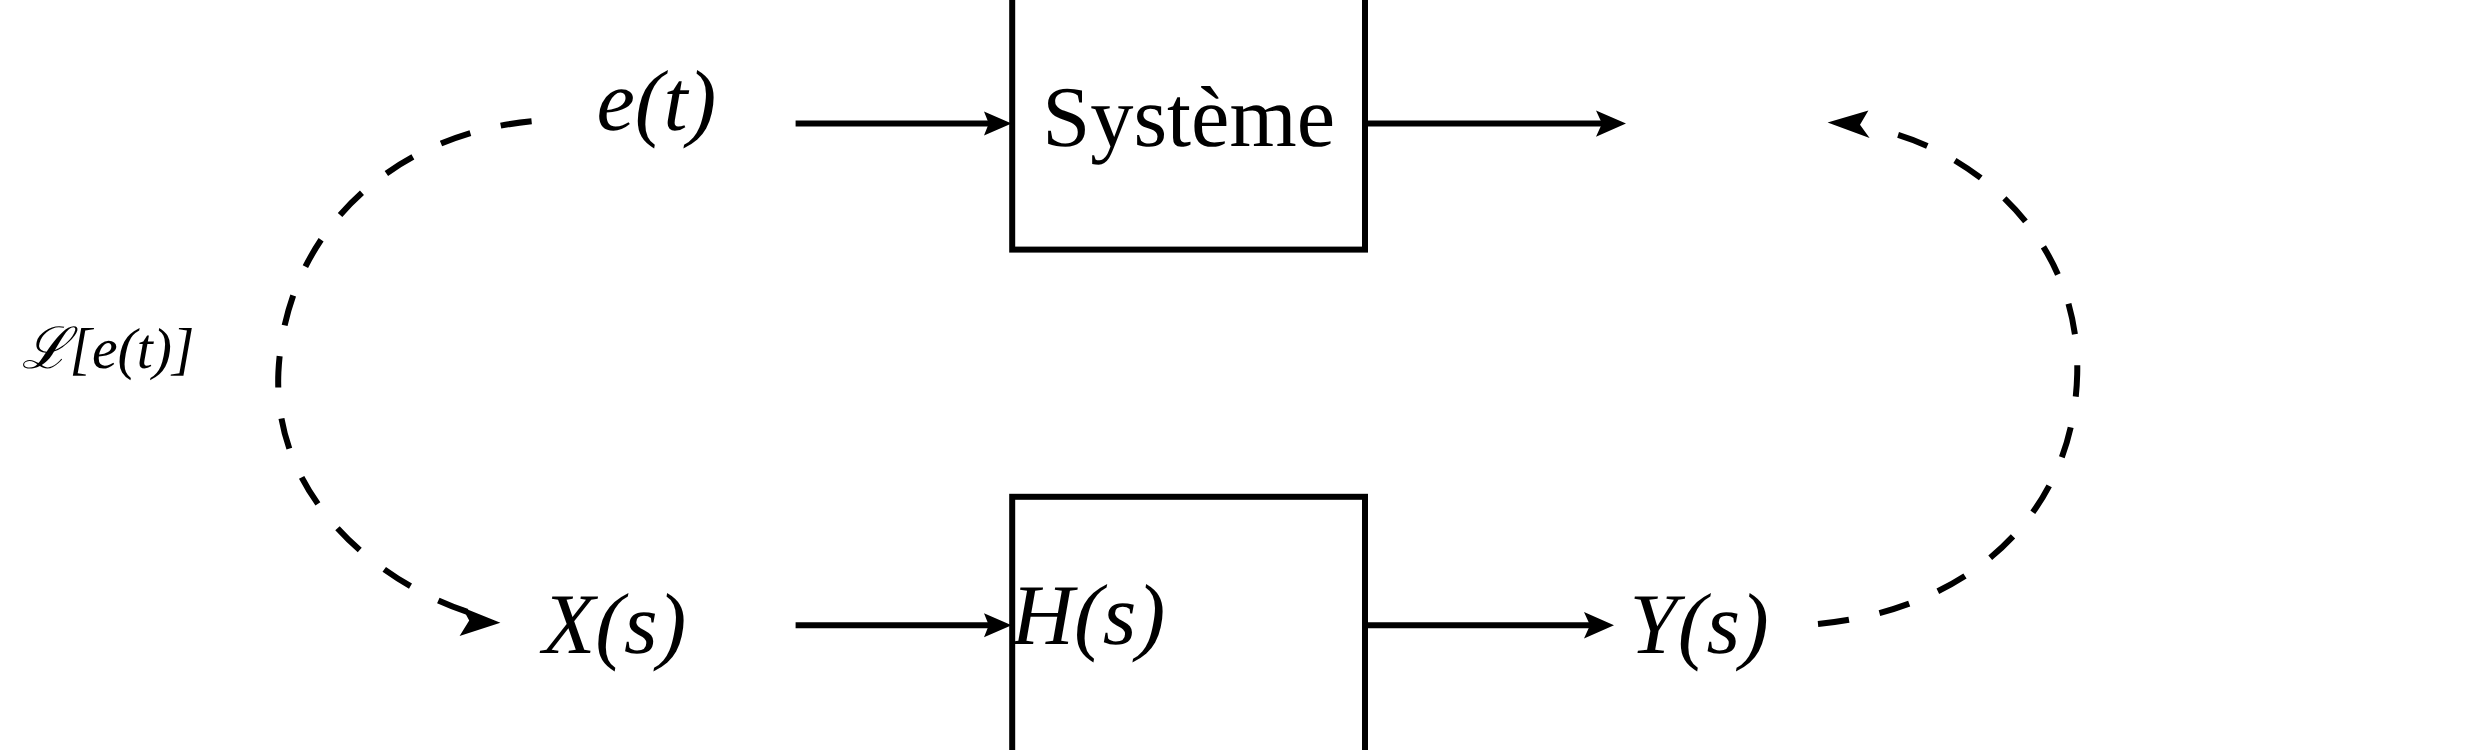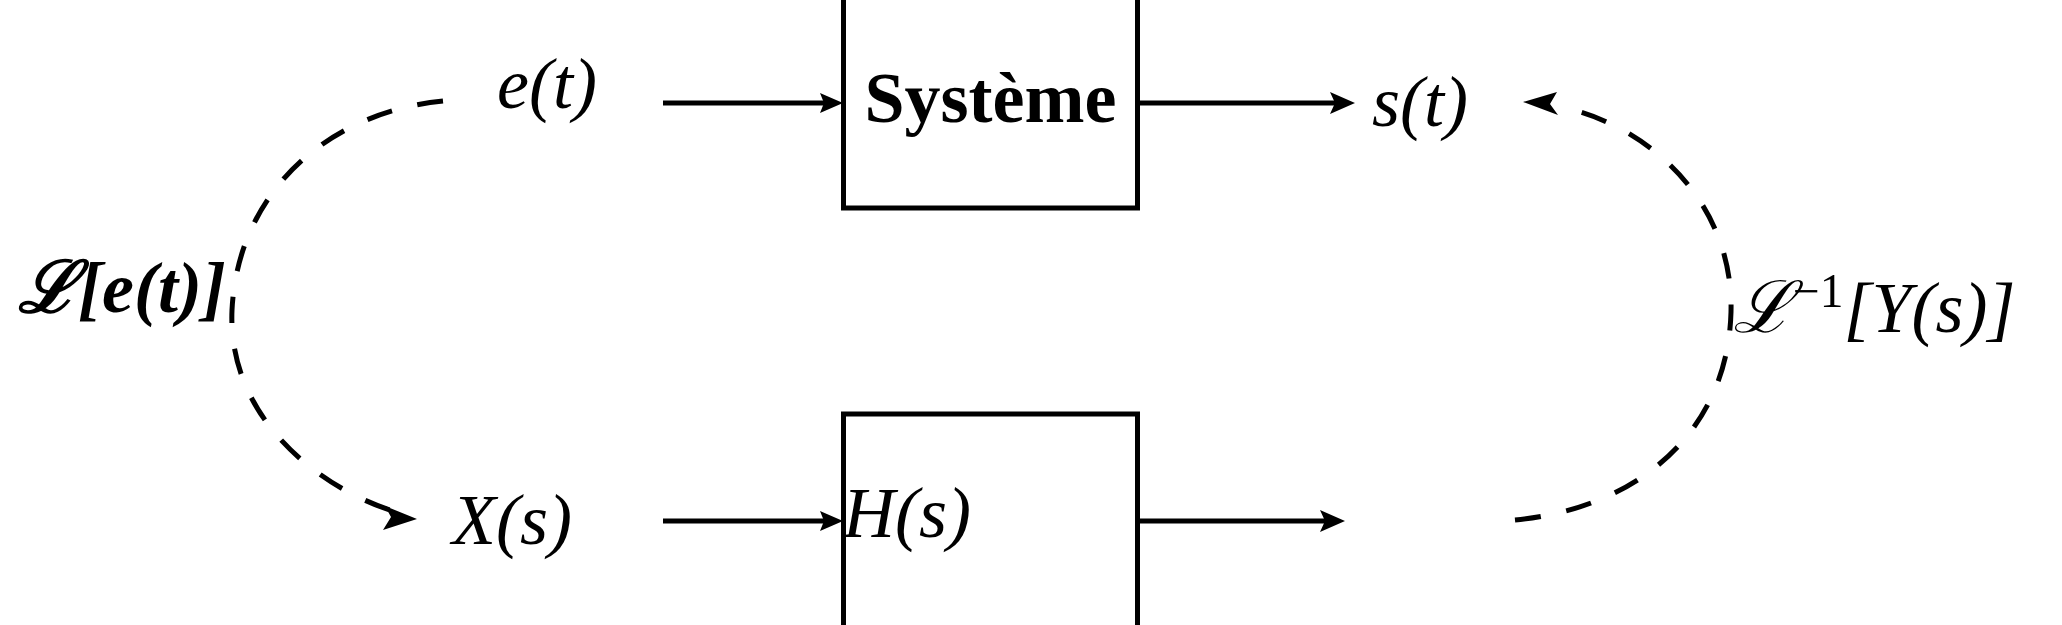--- a/index.html
+++ b/index.html
@@ -89,32 +89,29 @@
       <path d="M 443,101 C 330,112 238,190 232,310 C 227,424 330,494 400,513" fill="none" stroke="#000000" stroke-width="5" stroke-dasharray="26 26" stroke-linecap="butt"></path>
       <polygon points="417,519 385,506 391,517 383,530" fill="#000000"></polygon>
     </g>
 
     <g>
       <path d="M 1515,520 C 1640,508 1728,430 1731,312 C 1734,196 1640,122 1560,107" fill="none" stroke="#000000" stroke-width="5" stroke-dasharray="26 26" stroke-linecap="butt"></path>
       <polygon points="1523,102 1557,92 1550,104 1558,115" fill="#000000"></polygon>
     </g>
   </svg>
 
-  <div class="box-label" style="left:843px; top:62px; width:295px; text-align:center; font-size:72px;font-weight:bold;">Système</div>
+  <div class="box-label" style="left:843px; top:62px; width:295px; text-align:center; font-size:72px;">Système</div>
 
   <div class="math-label" style="left:843px; top:477px; width:295px; text-align:left; font-size:72px;">H(s)</div>
 
   <div class="math-label" style="left:497px; top:48px; font-size:72px;">e(t)</div>
 
-  <div class="math-label" style="left:1372px; top:66px; font-size:72px;">s(t)</div>
 
   <div class="math-label" style="left:452px; top:484px; font-size:72px;">X(s)</div>
 
+  <div class="math-label" style="left:1358px; top:484px; font-size:72px;">Y(s)</div>
 
-  <div class="math-label" style="left:18px; top:252px; font-size:72px;font-weight:bold;">
+  <div class="math-label" style="left:18px; top:268px; font-size:48px;">
     <span class="script-l">ℒ</span><span>[e(t)]</span>
   </div>
 
-  <div class="math-label" style="left:1733px; top:268px; font-size:72px;">
-    <span class="script-l">ℒ</span><span class="sup-inv">−1</span><span>[Y(s)]</span>
-  </div>
 
 </div>
 
 </body></html>

